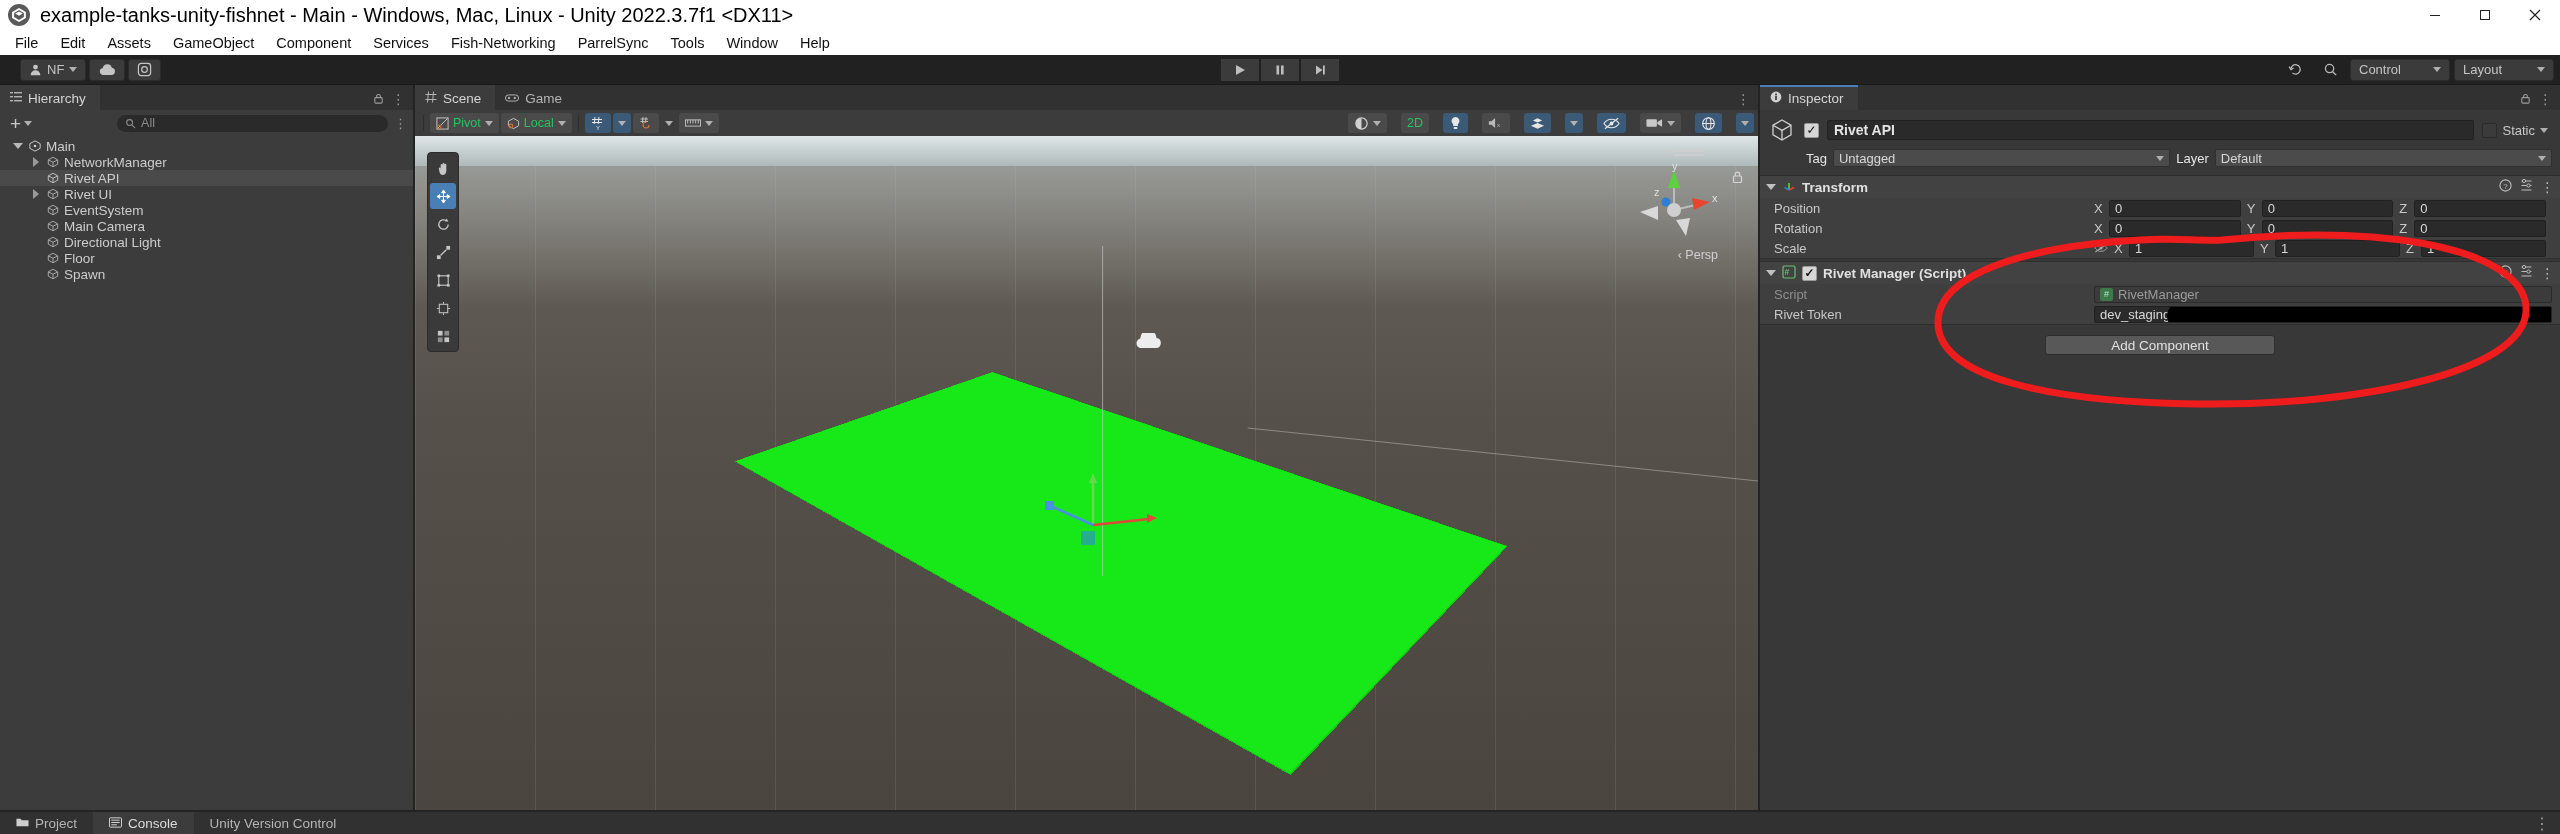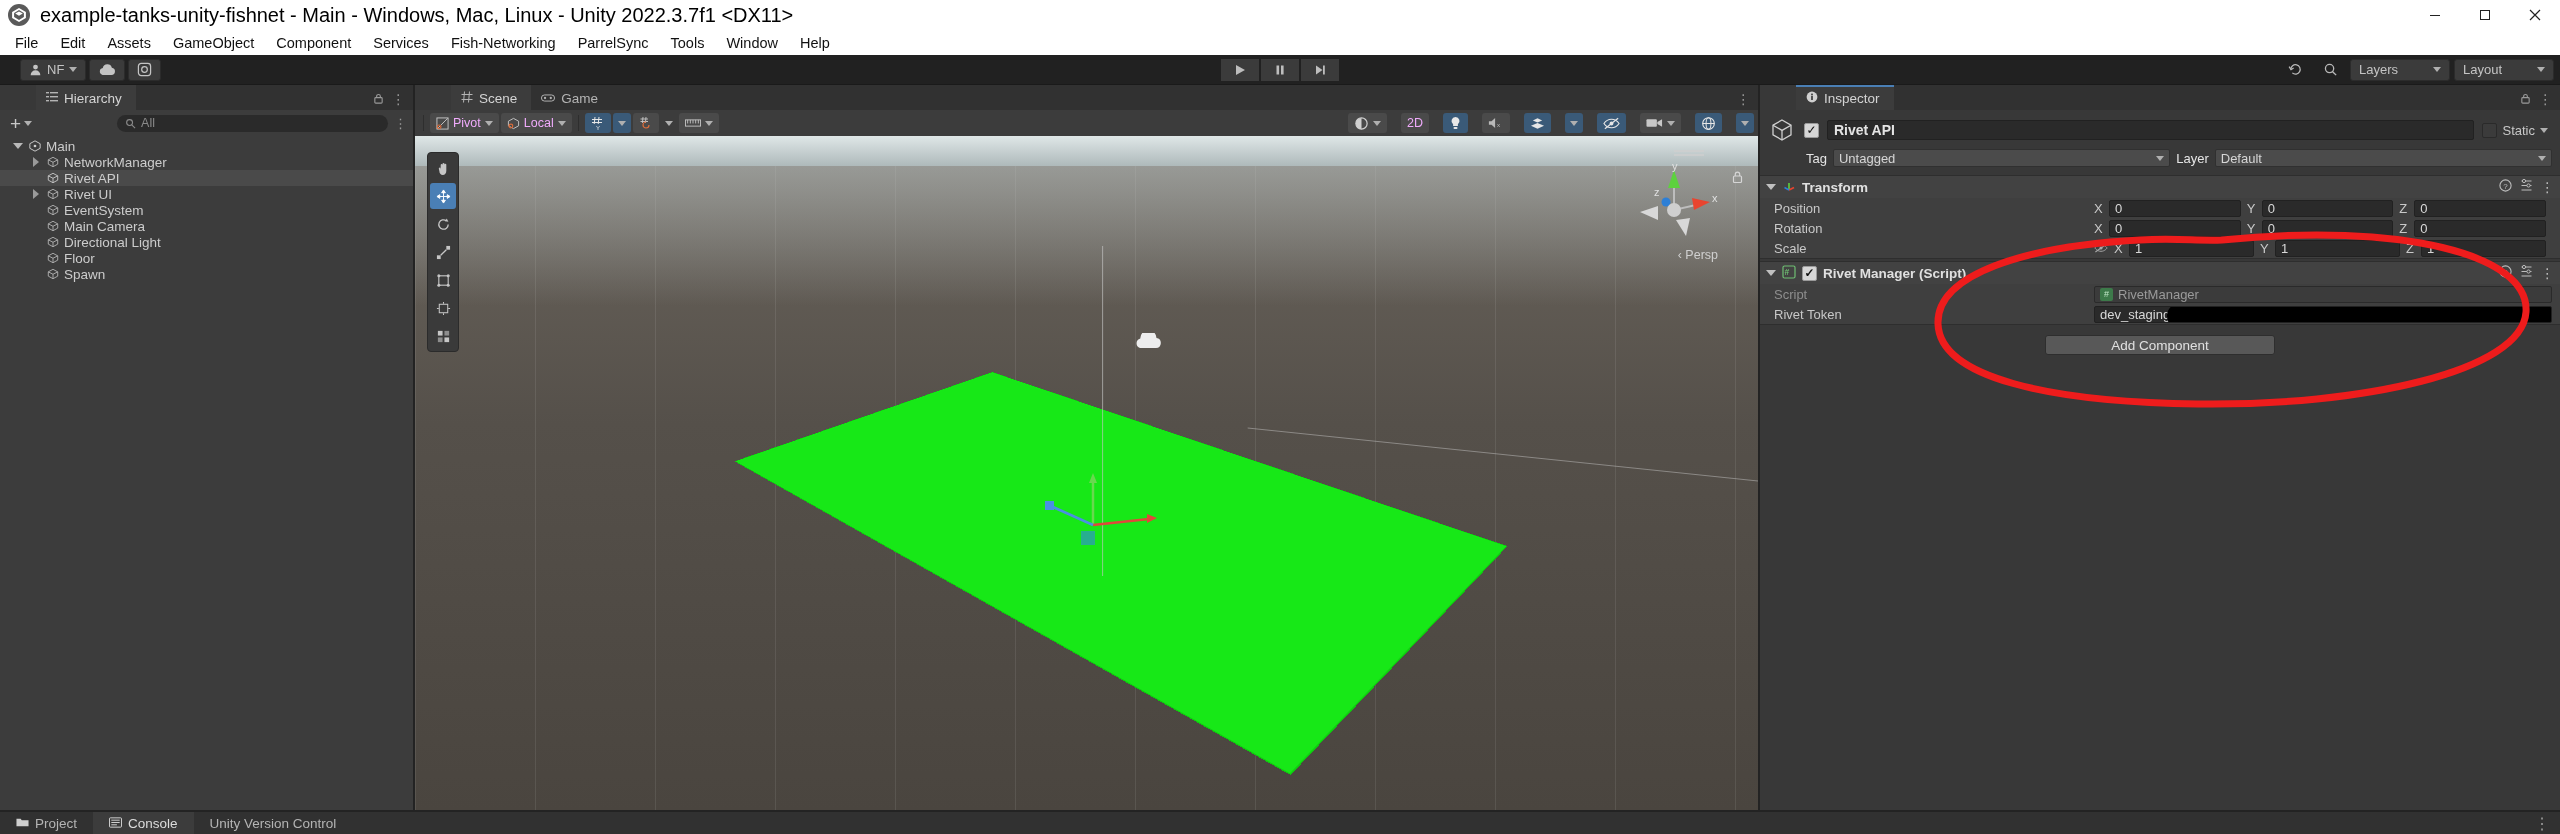--- a/index.html
+++ b/index.html
@@ -50,21 +50,21 @@
     color: #bdbdbd;
   }
   .tb-right { position: absolute; right: 6px; display: flex; align-items: center; gap: 4px; }
   .tb-right .tb-btn { background: transparent; border: none; }
 
   
   .main { flex: 1 1 auto; display: flex; min-height: 0; background: #383838; padding: 0; }
 
   
   .panel { display: flex; flex-direction: column; background: #383838; min-height: 0; }
-  .panel-tabs { height: 25px; display: flex; align-items: stretch; background: #313131; flex: 0 0 25px; margin-left: 36px; }
+  .panel-tabs { height: 25px; display: flex; align-items: stretch; background: #313131; flex: 0 0 25px; }
   .panel-tab {
     display: flex; align-items: center; gap: 6px; padding: 0 14px 0 10px;
     font-size: 13.5px; color: #b4b4b4; background: #313131; border-top: 2px solid transparent;
   }
   .panel-tab.active { background: #3c3c3c; color: #d4d4d4; }
   .panel-tab.accent { border-top-color: #4a7fb5; }
   .panel-body { flex: 1 1 auto; min-height: 0; overflow: hidden; background: #383838; position: relative; }
 
   
   .hierarchy { width: 415px; flex: 0 0 415px; border-right: 2px solid #232323; }
@@ -85,21 +85,21 @@
   .indent2 { padding-left: 30px; }
 
   
   .scene { flex: 1 1 auto; min-width: 0; border-right: 2px solid #232323; }
   .scene-toolbar {
     height: 26px; background: #3c3c3c; display: flex; align-items: center; gap: 2px; padding: 0 4px;
     flex: 0 0 26px; position: relative;
   }
   .st-btn {
     height: 20px; min-width: 22px; display: flex; align-items: center; justify-content: center; gap: 4px;
-    padding: 0 6px; color: #f0abfc; font-size: 12.5px; background: #4a4a4a; border-radius: 3px;
+    padding: 0 6px; color: #22c55e; font-size: 12.5px; background: #4a4a4a; border-radius: 3px;
   }
   .st-btn.flat { background: transparent; }
   .st-btn.blue { background: #3a5a78; color: #e6e6e6; }
   .sep { width: 1px; height: 16px; background: #2e2e2e; margin: 0 4px; }
   .st-right { position: absolute; right: 4px; display: flex; align-items: center; gap: 14px; }
 
   .viewport { position: relative; width: 100%; height: 100%; overflow: hidden;
     background: linear-gradient(#c7d3d4 0px, #b3bec0 28px, #6f6a63 30px, #5c5650 60%, #4e4843 100%); }
   .sky { position:absolute; left:0; top:0; right:0; height:30px;
          background: linear-gradient(#dfe7e7, #aeb9ba); }
@@ -290,21 +290,21 @@
             <polyline points="1.2,5 3.2,8.2 6,6.3" fill="none" stroke="#b9b9b9" stroke-width="1.3"></polyline>
           </svg>
       </div>
       <div class="tb-btn">
         <svg width="15" height="15" viewBox="0 0 16 16">
             <circle cx="7" cy="7" r="4.4" fill="none" stroke="#b9b9b9" stroke-width="1.4"></circle>
             <path d="M10.3 10.3 L14 14" stroke="#b9b9b9" stroke-width="1.5"></path>
           </svg>
       </div>
       <div class="tb-btn" style="background:#3b3b3b;border:1px solid #2b2b2b;min-width:100px;justify-content:space-between;">
-        <span>Layers</span>
+        <span>Control</span>
         <span class="caret"></span>
       </div>
       <div class="tb-btn" style="background:#3b3b3b;border:1px solid #2b2b2b;min-width:100px;justify-content:space-between;">
         <span>Layout</span>
         <span class="caret"></span>
       </div>
     </div>
   </div>
 
   <div class="main">

